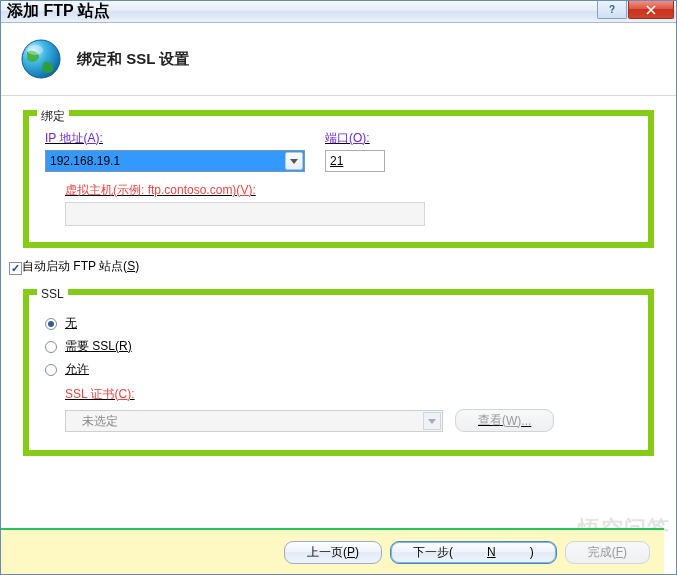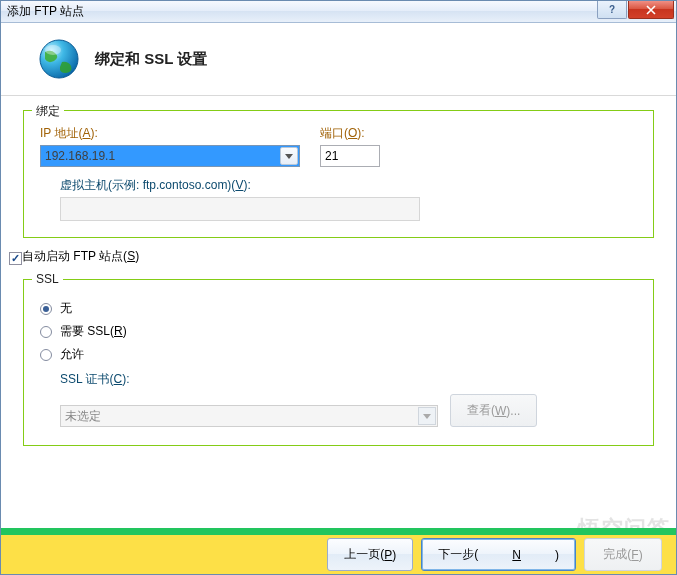--- a/index.html
+++ b/index.html
@@ -1,46 +1,46 @@
 <!DOCTYPE html>
 <html><head>
 <meta charset="utf-8">
 <style>
   * { box-sizing: border-box; margin: 0; padding: 0; font-family: "Microsoft YaHei", "Segoe UI", Tahoma, sans-serif; }
   body { background: #fff; width: 677px; height: 575px; overflow: hidden; font-size: 12px; color: #000; }
   .window { width: 677px; height: 575px; border: 1px solid #6a8bb0; background: #fff; position: relative; }
 
   
   .titlebar { height: 22px; background: linear-gradient(to bottom, #f6f9fe, #e4edf9 48%, #d6e3f3 49%, #e8f0fa); border-bottom: 1px solid #a7bcd6; display: flex; align-items: center; padding: 0 2px 0 6px; position: relative; }
-  .titlebar-text { font-size: 12px; color: #000; }
+  .titlebar-text { font-size: 16px; color: #000; font-weight: bold; }
   .titlebar-btns { position: absolute; right: 2px; top: 0; display: flex; gap: 0; }
   .titlebar-btn { width: 30px; height: 18px; border: 1px solid #8aa0c0; border-top: none; background: linear-gradient(to bottom, #eaf2fc, #cfe0f2); display: flex; align-items: center; justify-content: center; font-size: 11px; color: #3a5e8c; border-radius: 0 0 2px 2px; margin-left: 1px; }
   .titlebar-btn.close { width: 46px; background: linear-gradient(to bottom, #f08f84, #d9543f 48%, #c8341f 50%, #d24029); border-color: #9a2f1e; color: #fff; }
   .titlebar-btn svg { display: block; }
 
   
-  .header { display: flex; align-items: center; padding: 14px 18px 14px 36px; border-bottom: 1px solid #d9d9d9; text-align: center; }
+  .header { display: flex; align-items: center; padding: 14px 18px 14px 18px; border-bottom: 1px solid #d9d9d9; text-align: center; }
   .globe-wrap { width: 44px; height: 44px; display: flex; align-items: center; justify-content: center; }
   .header-title { font-size: 15px; font-weight: bold; color: #222; margin-left: 14px; }
 
   .body-wrap { padding: 0 8px; }
 
   
-  .fieldset { border: 1px solid #84cc16; margin: 14px 14px 10px 14px; padding: 14px 16px 16px 16px; position: relative; }
+  .fieldset { border: 6px solid #84cc16; margin: 14px 14px 10px 14px; padding: 14px 16px 16px 16px; position: relative; text-decoration: underline; }
   .fieldset > .legend { position: absolute; top: -8px; left: 8px; background: #fff; padding: 0 4px; font-size: 12px; color: #222; }
 
   .row { display: flex; gap: 20px; margin-bottom: 10px; align-items: flex-end; }
   .col { display: flex; flex-direction: column; }
-  .label { font-size: 12px; margin-bottom: 3px; color: #a16207; }
-  .label.disabled { color: #0c4a6e; }
+  .label { font-size: 12px; margin-bottom: 3px; color: #6d28d9; }
+  .label.disabled { color: #ef4444; }
   .hotkey { text-decoration: underline; }
 
   .combo { position: relative; width: 260px; }
   .combo input { width: 100%; height: 22px; border: 1px solid #7a96b5; padding: 0 22px 0 4px; font-size: 12px; background: #fff; }
-  .combo input.selected-hl { background: #3399ff; color: #404040; }
+  .combo input.selected-hl { background: #3399ff; color: #000000; }
   .combo .arrow { position: absolute; right: 2px; top: 2px; width: 18px; height: 18px; border: 1px solid #b8c7d8; border-radius: 2px; background: linear-gradient(to bottom, #fafcfe, #e7eef8); display: flex; align-items: center; justify-content: center; }
 
   .text-input { height: 22px; border: 1px solid #abadb3; padding: 8px 4px; font-size: 12px; background: #fff; }
   .port-input { width: 60px; }
 
   .checkbox-row { display: flex; align-items: center; gap: 6px; margin-top: 4px; }
   .cb { width: 13px; height: 13px; border: 1px solid #8e8f9f; background: #fff; display: inline-flex; align-items: center; justify-content: center; }
   .cb.checked::after { content: "✓"; font-size: 11px; line-height: 1; color: #1a4a8a; font-weight: bold; }
 
   .sub-group { margin-top: 8px; margin-left: 20px; }
@@ -50,32 +50,32 @@
 
   
   .ssl-fieldset { padding-bottom: 18px; }
   .radio-row { display: flex; align-items: center; gap: 8px; margin: 6px 0; }
   .radio { width: 12px; height: 12px; border: 1px solid #848ca0; border-radius: 50%; background: #fff; display: inline-flex; align-items: center; justify-content: center; }
   .radio.checked::after { content: ""; width: 6px; height: 6px; background: #3a5f96; border-radius: 50%; }
 
   .cert-row { margin-top: 6px; margin-left: 20px; display: flex; gap: 12px; align-items: flex-end; }
   .cert-combo { position: relative; width: 378px; }
   .cert-combo .arrow { right: 2px; }
-  .cert-combo input { width: 100%; height: 22px; border: 1px solid #cfcfcf; background: #f5f5f5; color: #888; padding: 0 22px 0 4px; font-size: 12px; }
+  .cert-combo input { width: 100%; height: 22px; border: 1px solid #cfcfcf; background: #f5f5f5; color: #888; padding: 0 22px 0 16px; font-size: 12px; }
   .cert-combo .arrow { position: absolute; top: 2px; width: 18px; height: 18px; border: 1px solid #d0d6dd; background: #eef2f6; display: flex; align-items: center; justify-content: center; }
 
-  .btn { min-width: 78px; height: 33px; border: 1px solid #9aaccb; border-radius: 3px; background: linear-gradient(to bottom, #fcfdff, #eef4fb 48%, #e2ecf7 50%, #edf3fa); font-size: 12px; padding: 0 16px; display: inline-flex; align-items: center; justify-content: center; }
+  .btn { min-width: 78px; height: 23px; border: 1px solid #9aaccb; border-radius: 9px; background: linear-gradient(to bottom, #fcfdff, #eef4fb 48%, #e2ecf7 50%, #edf3fa); font-size: 12px; padding: 0 22px; display: inline-flex; align-items: center; justify-content: center; }
   .btn.default { border: 1px solid #4a84c4; box-shadow: 0 0 0 1px #7fb5e8 inset; gap: 34px; }
   .btn.disabled { color: #9a9a9a; border-color: #cfd5dd; background: linear-gradient(to bottom,#f7f8f9,#eef0f2); }
 
   
   .watermark { position: absolute; right: 6px; bottom: 30px; font-size: 22px; color: rgba(100,100,100,0.18); font-weight: bold; pointer-events: none; letter-spacing: 1px; }
 
   
-  .footer { position: absolute; bottom: 0; left: 0; right: 0; height: 46px; border-top: 7px solid #22c55e; background: #fde047; display: flex; justify-content: flex-end; align-items: center; gap: 8px; padding: 0 14px; }
+  .footer { position: absolute; bottom: 0; left: 0; right: 12px; height: 46px; border-top: 2px solid #22c55e; background: #fef9c3; display: flex; justify-content: flex-end; align-items: center; gap: 8px; padding: 0 14px; }
 
   .caret-down { width: 0; height: 0; border-left: 4px solid transparent; border-right: 4px solid transparent; border-top: 5px solid #555; }
   .caret-down.faded { border-top-color: #aaa; }
 </style>
 </head>
 <body>
 
 <div class="window">
 
   <div class="titlebar">

